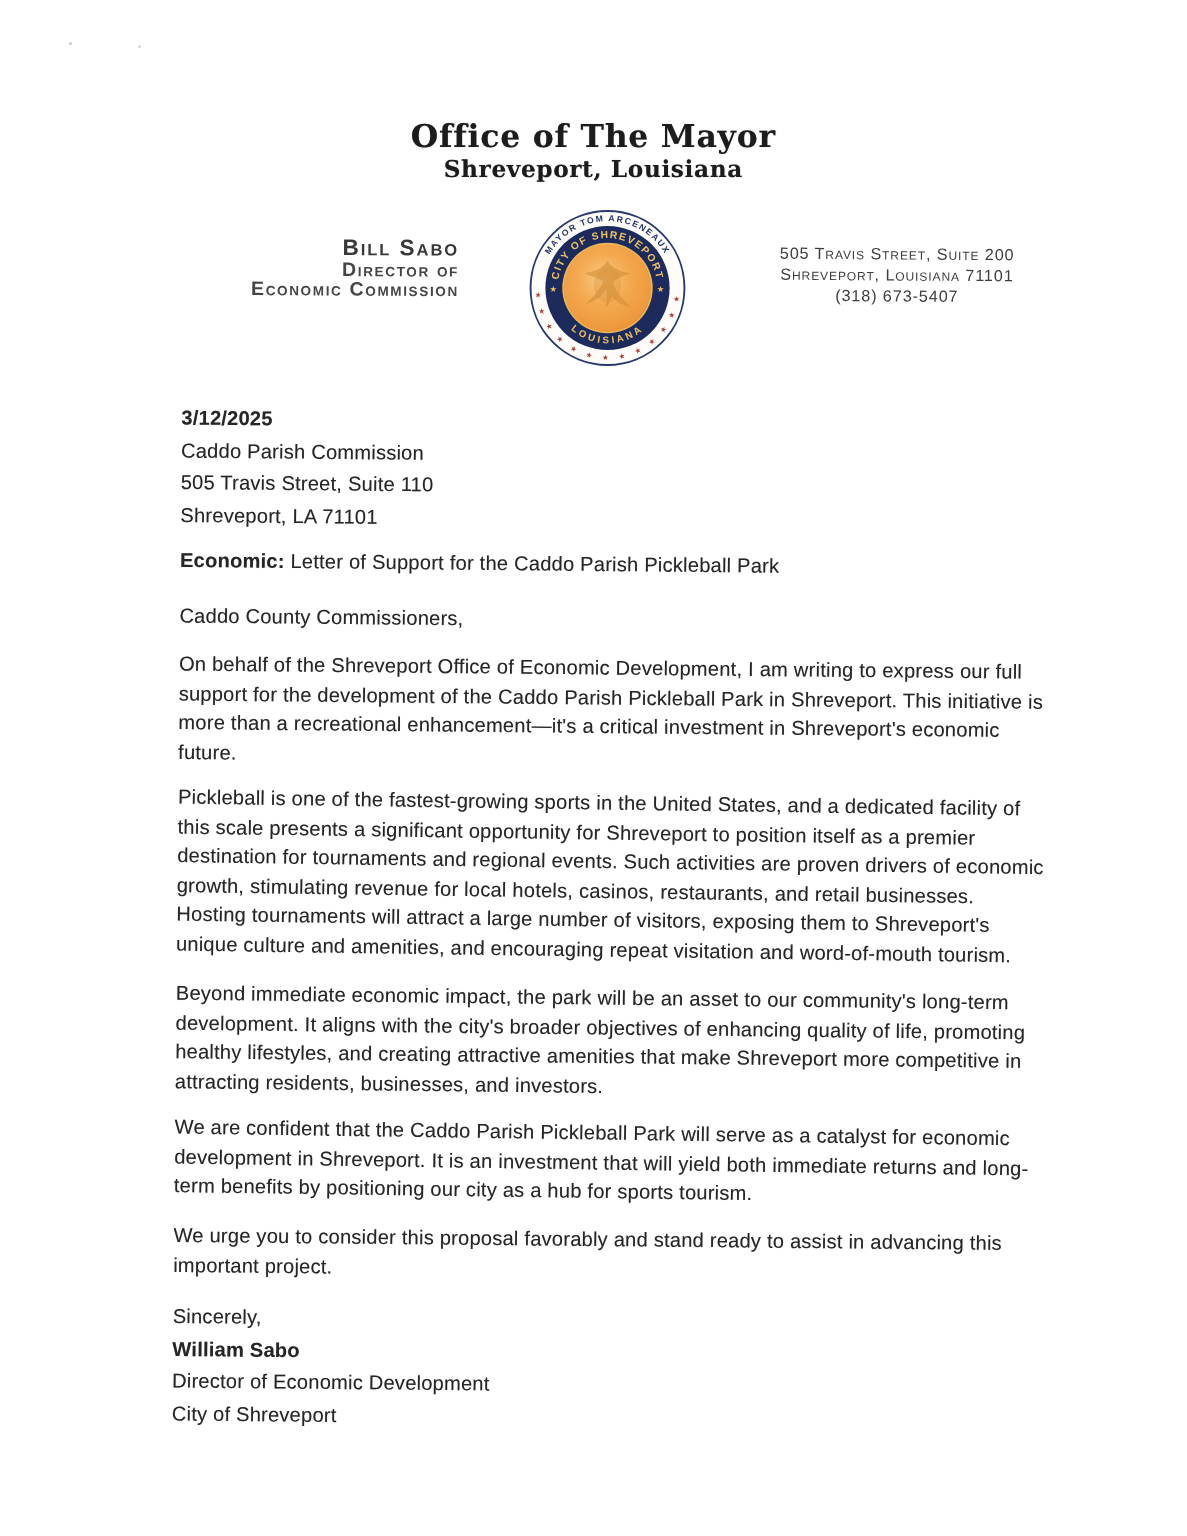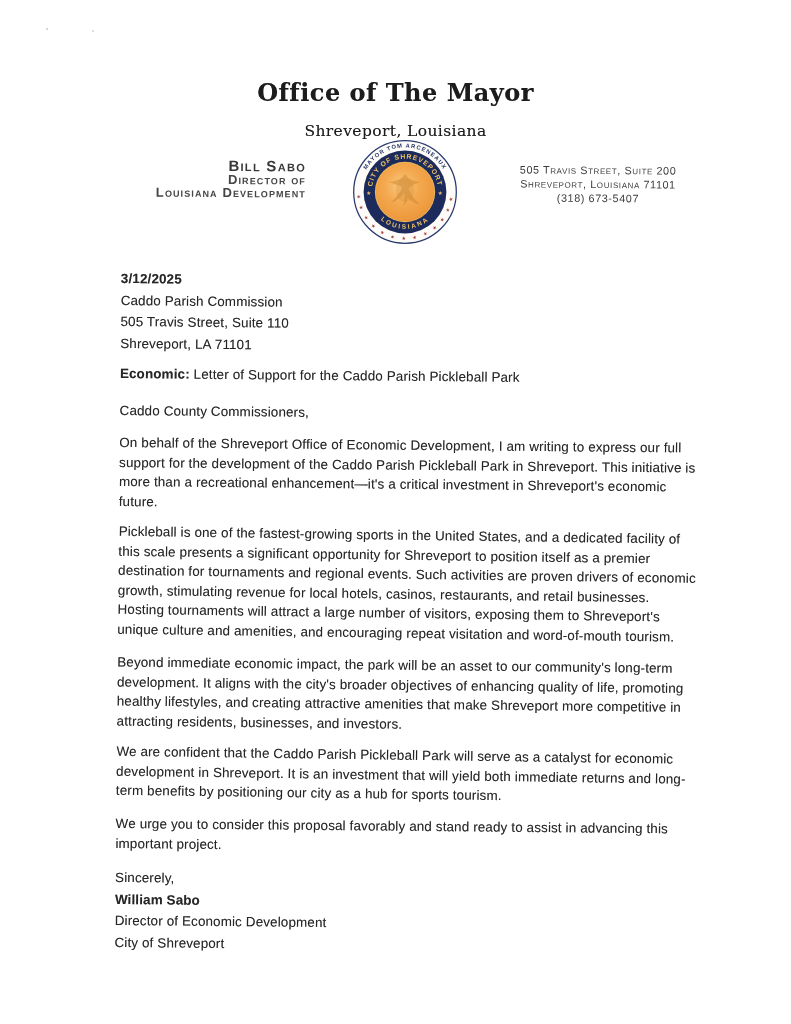--- a/index.html
+++ b/index.html
@@ -7,25 +7,25 @@
     position:relative;width:791px;height:1024px;background:#ffffff;overflow:hidden;
     font-family:"Liberation Sans",sans-serif;color:#262626;
   }
   .speck{position:absolute;background:#c9c9c9;border-radius:50%;}
   .speck.s1{left:46px;top:28px;width:2px;height:2px;}
   .speck.s2{left:92px;top:30px;width:2px;height:2px;opacity:.8;}
 
   
   .header-block{position:absolute;left:0;right:0;top:78px;text-align:center;color:#1c1c1c;}
   .office-title{
-    font-family:"DejaVu Serif",serif;font-weight:bold;font-size:24px;letter-spacing:.5px;
+    font-family:"DejaVu Serif",serif;font-weight:bold;font-size:21px;letter-spacing:.5px;
     text-shadow:0 0 .6px rgba(20,20,20,.45);
   }
   .office-subtitle{
-    font-family:"DejaVu Serif",serif;font-weight:normal;font-size:15.5px;margin-top:15px;letter-spacing:.4px;
+    font-family:"DejaVu Serif",serif;font-weight:bold;font-size:15.5px;margin-top:0;letter-spacing:.4px;
     text-shadow:0 0 .6px rgba(20,20,20,.45);
   }
 
   .official-block{
     position:absolute;left:138px;top:157px;width:168px;text-align:right;color:#383838;
     font-variant:small-caps;transform:rotate(.3deg);
   }
   .official-name{font-size:15px;font-weight:bold;letter-spacing:1.3px;}
   .official-title{font-size:13px;letter-spacing:1.1px;line-height:12.5px;font-weight:bold;color:#454545;}
 
@@ -63,21 +63,21 @@
   <span class="speck s2"></span>
 
   <div class="header-block">
     <div class="office-title">Office of The Mayor</div>
     <div class="office-subtitle">Shreveport, Louisiana</div>
   </div>
 
   <div class="official-block">
     <div class="official-name">Bill Sabo</div>
     <div class="official-title">Director of</div>
-    <div class="official-title">Louisiana Development</div>
+    <div class="official-title">Economic Commission</div>
   </div>
 
   <div class="seal">
     <svg width="108" height="108" viewBox="0 0 120 120">
       <defs>
         <radialGradient id="gradOrange" cx="45%" cy="40%" r="65%">
           <stop offset="0%" stop-color="#f9cb85"></stop>
           <stop offset="45%" stop-color="#f4a950"></stop>
           <stop offset="85%" stop-color="#ee9a3e"></stop>
           <stop offset="100%" stop-color="#e68e37"></stop>

